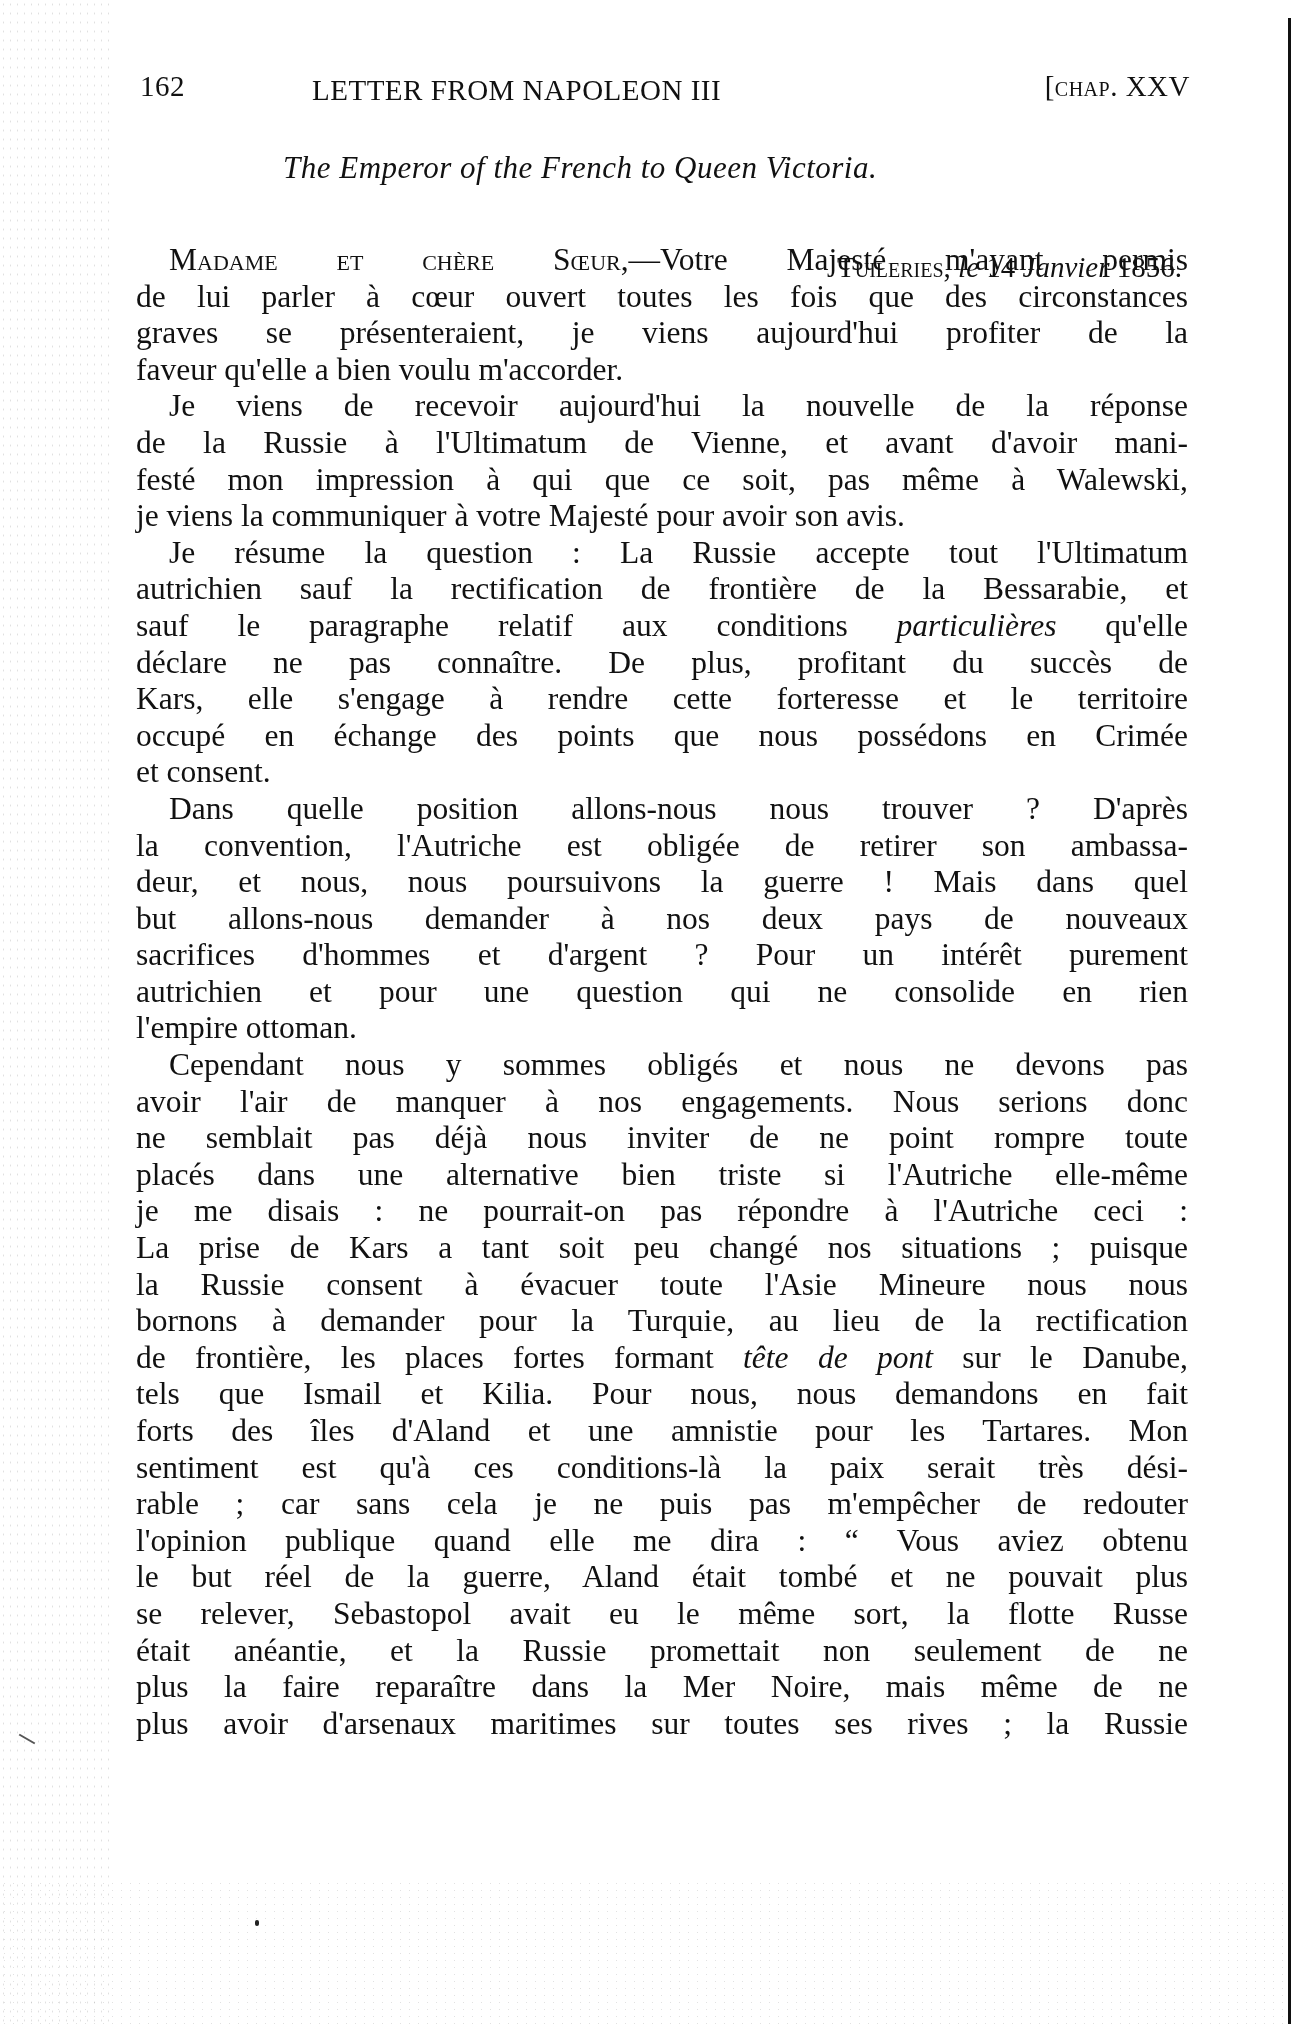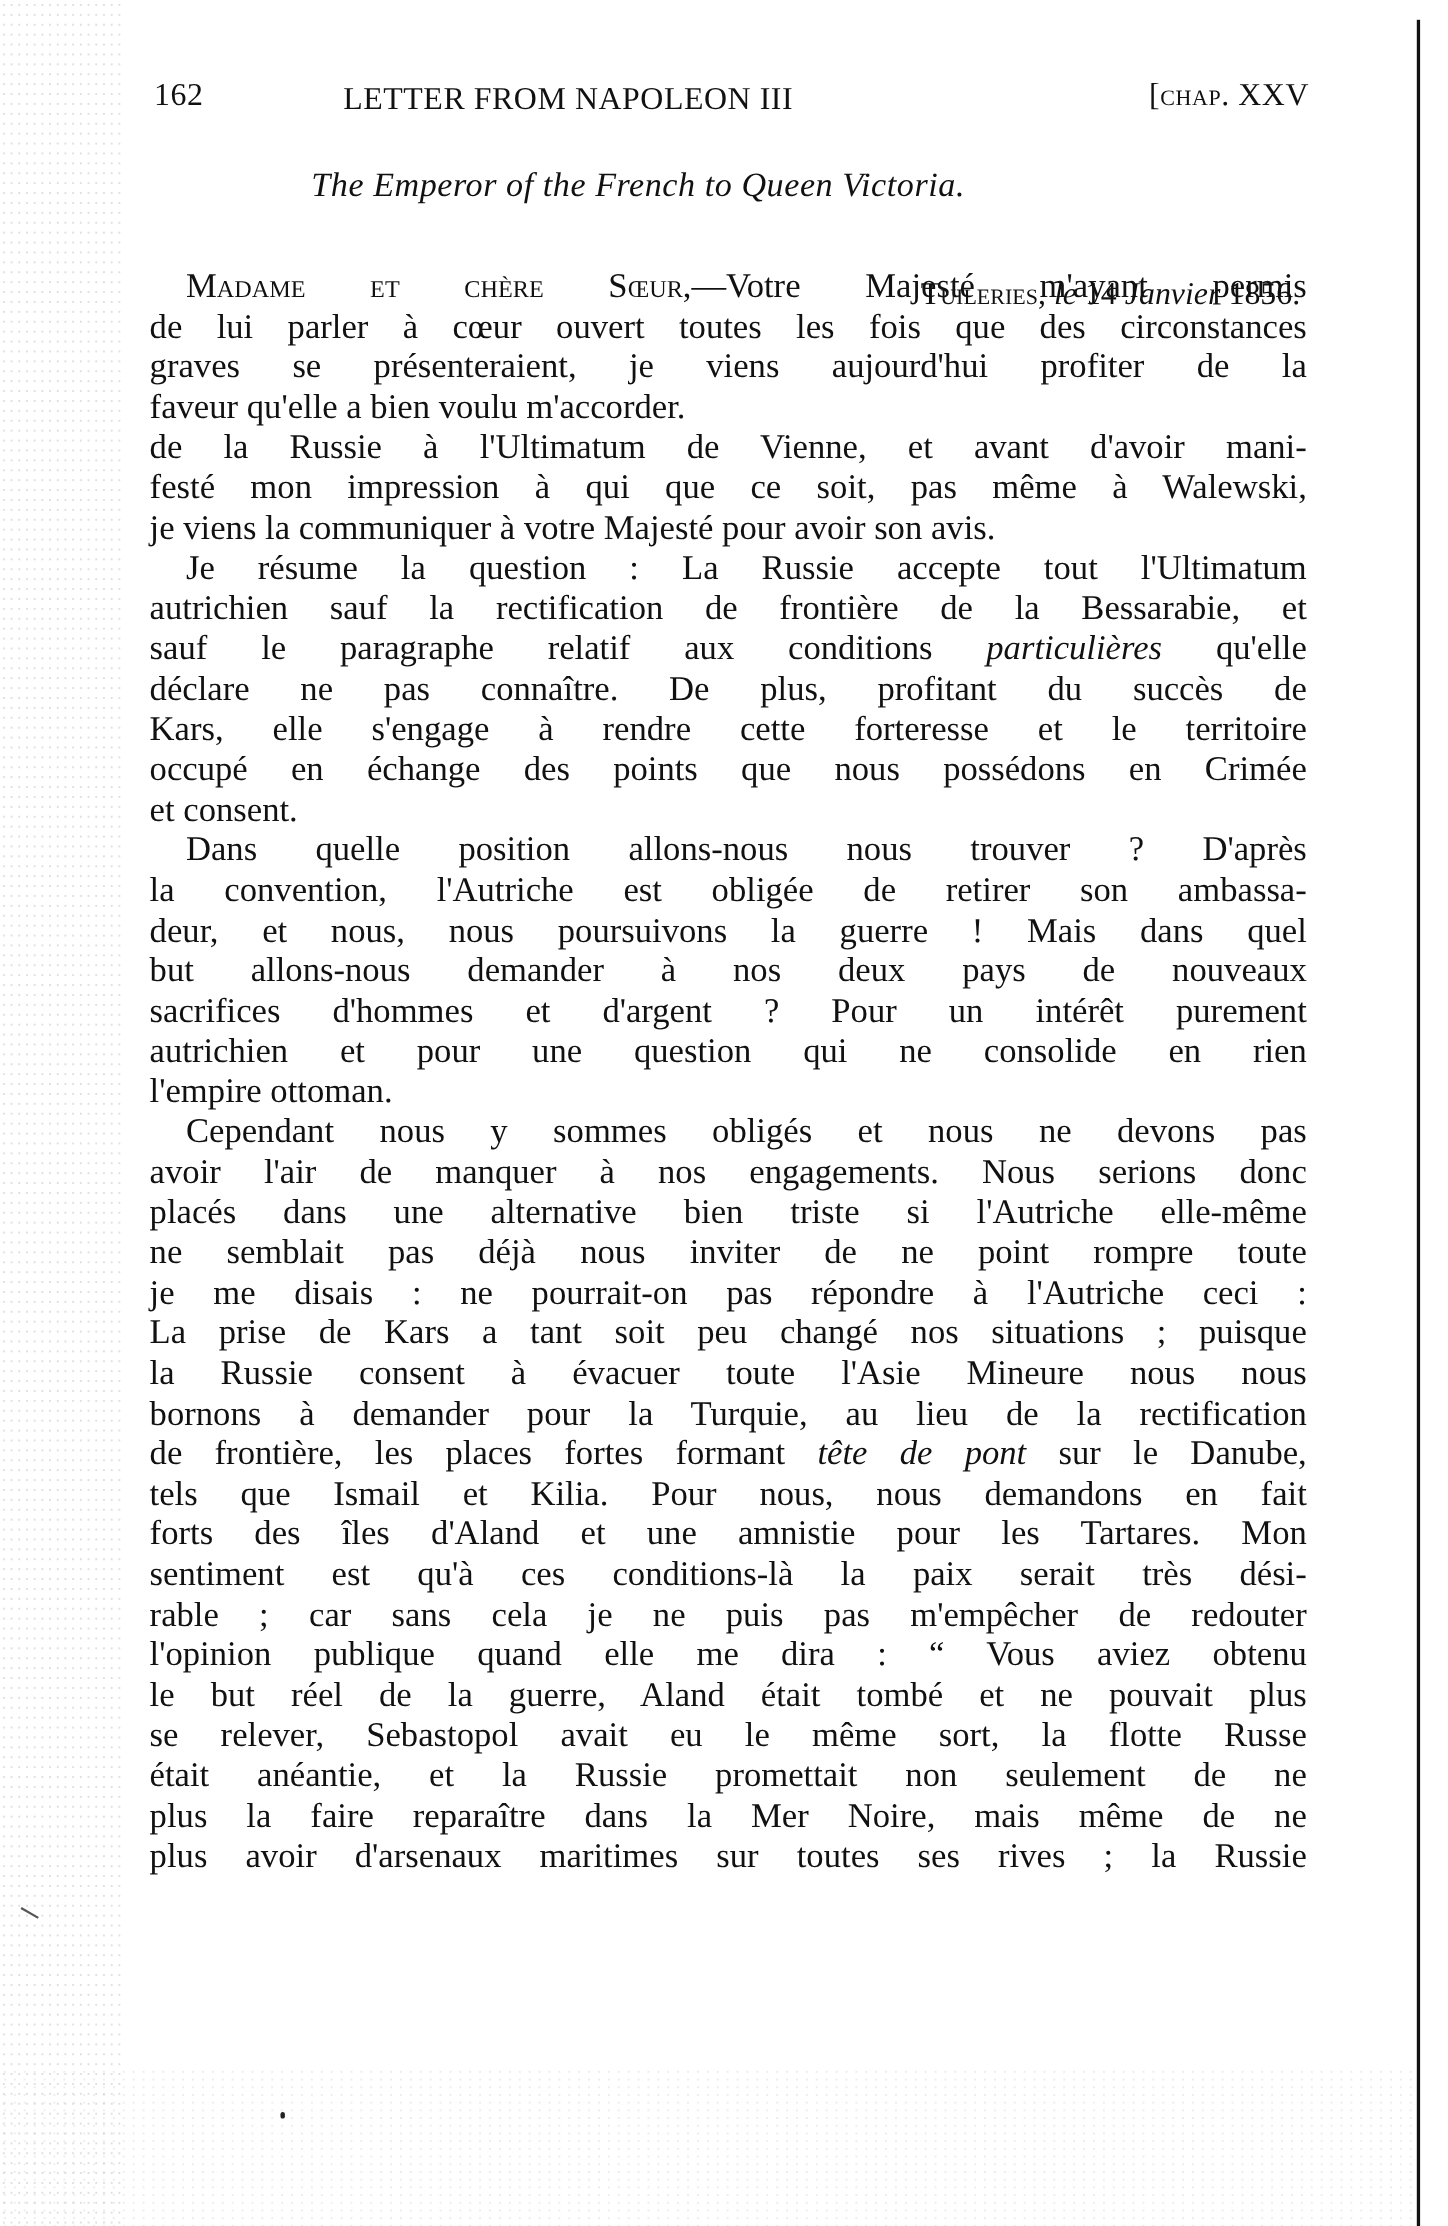--- a/index.html
+++ b/index.html
@@ -77,20 +77,21 @@
 </div>
 
 <div class="body-text" id="body-text">
     <div>
       <span class="line" style="padding-left: 33px;"><span class="sc">Madame et chère Sœur,</span><span>—Votre Majesté m'ayant permis</span></span>
       <span class="line"><span>de lui parler à cœur ouvert toutes les fois que des circonstances</span></span>
       <span class="line"><span>graves se présenteraient, je viens aujourd'hui profiter de la</span></span>
       <span class="line last"><span>faveur qu'elle a bien voulu m'accorder.</span></span>
     </div>
     <div>
+      <span class="line" style="padding-left: 33px;"><span>Je viens de recevoir aujourd'hui la nouvelle de la réponse</span></span>
       <span class="line"><span>de la Russie à l'Ultimatum de Vienne, et avant d'avoir mani-</span></span>
       <span class="line"><span>festé mon impression à qui que ce soit, pas même à Walewski,</span></span>
       <span class="line last"><span>je viens la communiquer à votre Majesté pour avoir son avis.</span></span>
     </div>
     <div>
       <span class="line" style="padding-left: 33px;"><span>Je résume la question : La Russie accepte tout l'Ultimatum</span></span>
       <span class="line"><span>autrichien sauf la rectification de frontière de la Bessarabie, et</span></span>
       <span class="line"><span>sauf le paragraphe relatif aux conditions </span><span class="it">particulières</span><span> qu'elle</span></span>
       <span class="line"><span>déclare ne pas connaître. De plus, profitant du succès de</span></span>
       <span class="line"><span>Kars, elle s'engage à rendre cette forteresse et le territoire</span></span>
@@ -102,22 +103,22 @@
       <span class="line"><span>la convention, l'Autriche est obligée de retirer son ambassa-</span></span>
       <span class="line"><span>deur, et nous, nous poursuivons la guerre ! Mais dans quel</span></span>
       <span class="line"><span>but allons-nous demander à nos deux pays de nouveaux</span></span>
       <span class="line"><span>sacrifices d'hommes et d'argent ? Pour un intérêt purement</span></span>
       <span class="line"><span>autrichien et pour une question qui ne consolide en rien</span></span>
       <span class="line last"><span>l'empire ottoman.</span></span>
     </div>
     <div>
       <span class="line" style="padding-left: 33px;"><span>Cependant nous y sommes obligés et nous ne devons pas</span></span>
       <span class="line"><span>avoir l'air de manquer à nos engagements. Nous serions donc</span></span>
+      <span class="line"><span>ne semblait pas déjà nous inviter de ne point rompre toute</span></span>
       <span class="line"><span>placés dans une alternative bien triste si l'Autriche elle-même</span></span>
-      <span class="line"><span>ne semblait pas déjà nous inviter de ne point rompre toute</span></span>
       <span class="line"><span>je me disais : ne pourrait-on pas répondre à l'Autriche ceci :</span></span>
       <span class="line"><span>La prise de Kars a tant soit peu changé nos situations ; puisque</span></span>
       <span class="line"><span>la Russie consent à évacuer toute l'Asie Mineure nous nous</span></span>
       <span class="line"><span>bornons à demander pour la Turquie, au lieu de la rectification</span></span>
       <span class="line"><span>de frontière, les places fortes formant </span><span class="it">tête de pont</span><span> sur le Danube,</span></span>
       <span class="line"><span>tels que Ismail et Kilia. Pour nous, nous demandons en fait</span></span>
       <span class="line"><span>forts des îles d'Aland et une amnistie pour les Tartares. Mon</span></span>
       <span class="line"><span>sentiment est qu'à ces conditions-là la paix serait très dési-</span></span>
       <span class="line"><span>rable ; car sans cela je ne puis pas m'empêcher de redouter</span></span>
       <span class="line"><span>l'opinion publique quand elle me dira : “ Vous aviez obtenu</span></span>

